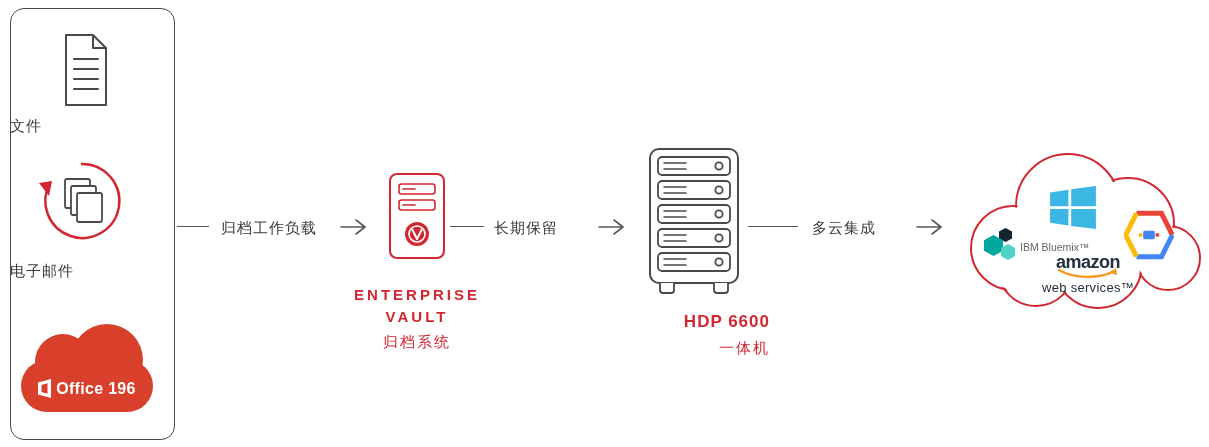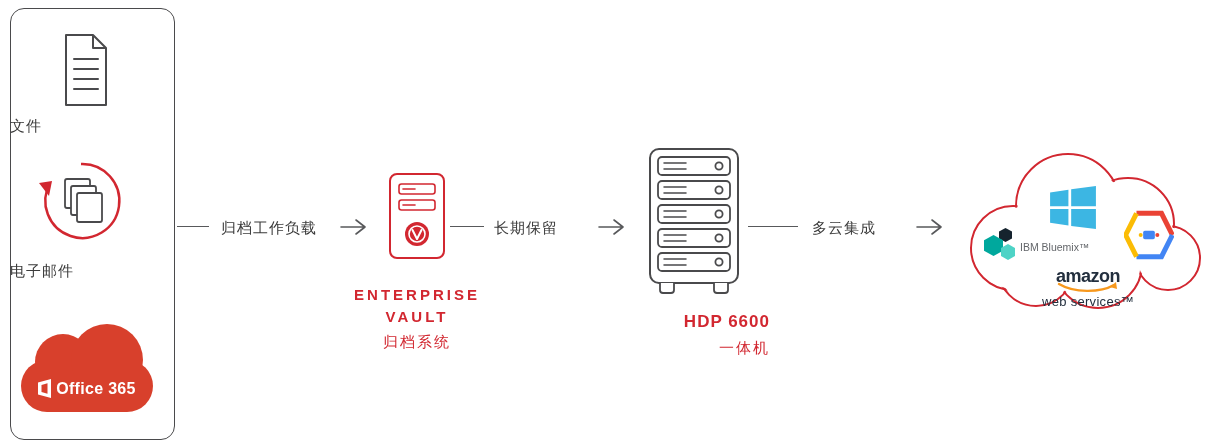--- a/index.html
+++ b/index.html
@@ -43,21 +43,21 @@
   .ev-caption .cn{font-size:15px;letter-spacing:2px;margin-top:5px;}
   .hdp-caption{left:620px;top:311px;width:150px;text-align:right;color:var(--accent-red);}
   .hdp-caption .en{font-size:17px;font-weight:600;letter-spacing:1px;line-height:22px;}
   .hdp-caption .cn{font-size:15px;letter-spacing:2px;margin-top:6px;}
 
   
   .hex{position:absolute;clip-path:polygon(50% 0,100% 25%,100% 75%,50% 100%,0 75%,0 25%);}
   .ibm-label{font-size:10.5px;color:#63666a;white-space:nowrap;}
 
   
-  .aws-block{left:1038px;top:267px;width:100px;text-align:center;}
+  .aws-block{left:1038px;top:253px;width:100px;text-align:center;}
   .aws-word{font-size:18px;font-weight:bold;letter-spacing:-.5px;color:#232f3e;line-height:18px;}
   .aws-sub{font-size:13px;color:#232f3e;letter-spacing:.3px;margin-top:0px;}
 
   svg{display:block;}
 </style>
 </head>
 <body>
 
 <div class="stage">
 
@@ -94,21 +94,21 @@
 
   <div class="abs office-cloud">
     <div class="cloud-body"></div>
     <div class="office-text">
       <span>
         <svg width="13" height="19" viewBox="0 0 13 19">
           <polygon points="0,3.5 13,0 13,19 0,15.5" fill="#ffffff"></polygon>
           <polygon points="3.5,6 9.5,4.3 9.5,14.7 3.5,13" fill="var(--office-red)"></polygon>
         </svg>
       </span>
-      <span>Office 365</span>
+      <span>Office 196</span>
     </div>
   </div>
 
   <div class="abs hline" style="left:177px;top:226px;width:32px;"></div>
   <div class="abs flow-label" style="left:221px;top:219px;">归档工作负载</div>
   <span class="abs" style="left:340px;top:218px;">
     <svg width="34" height="18" viewBox="0 0 34 18">
       <path d="M1 9 H24 M16 2 L25 9 L16 16" fill="none" stroke="var(--line-gray)" stroke-width="1.6" stroke-linecap="round" stroke-linejoin="round"></path>
     </svg>
   </span>

